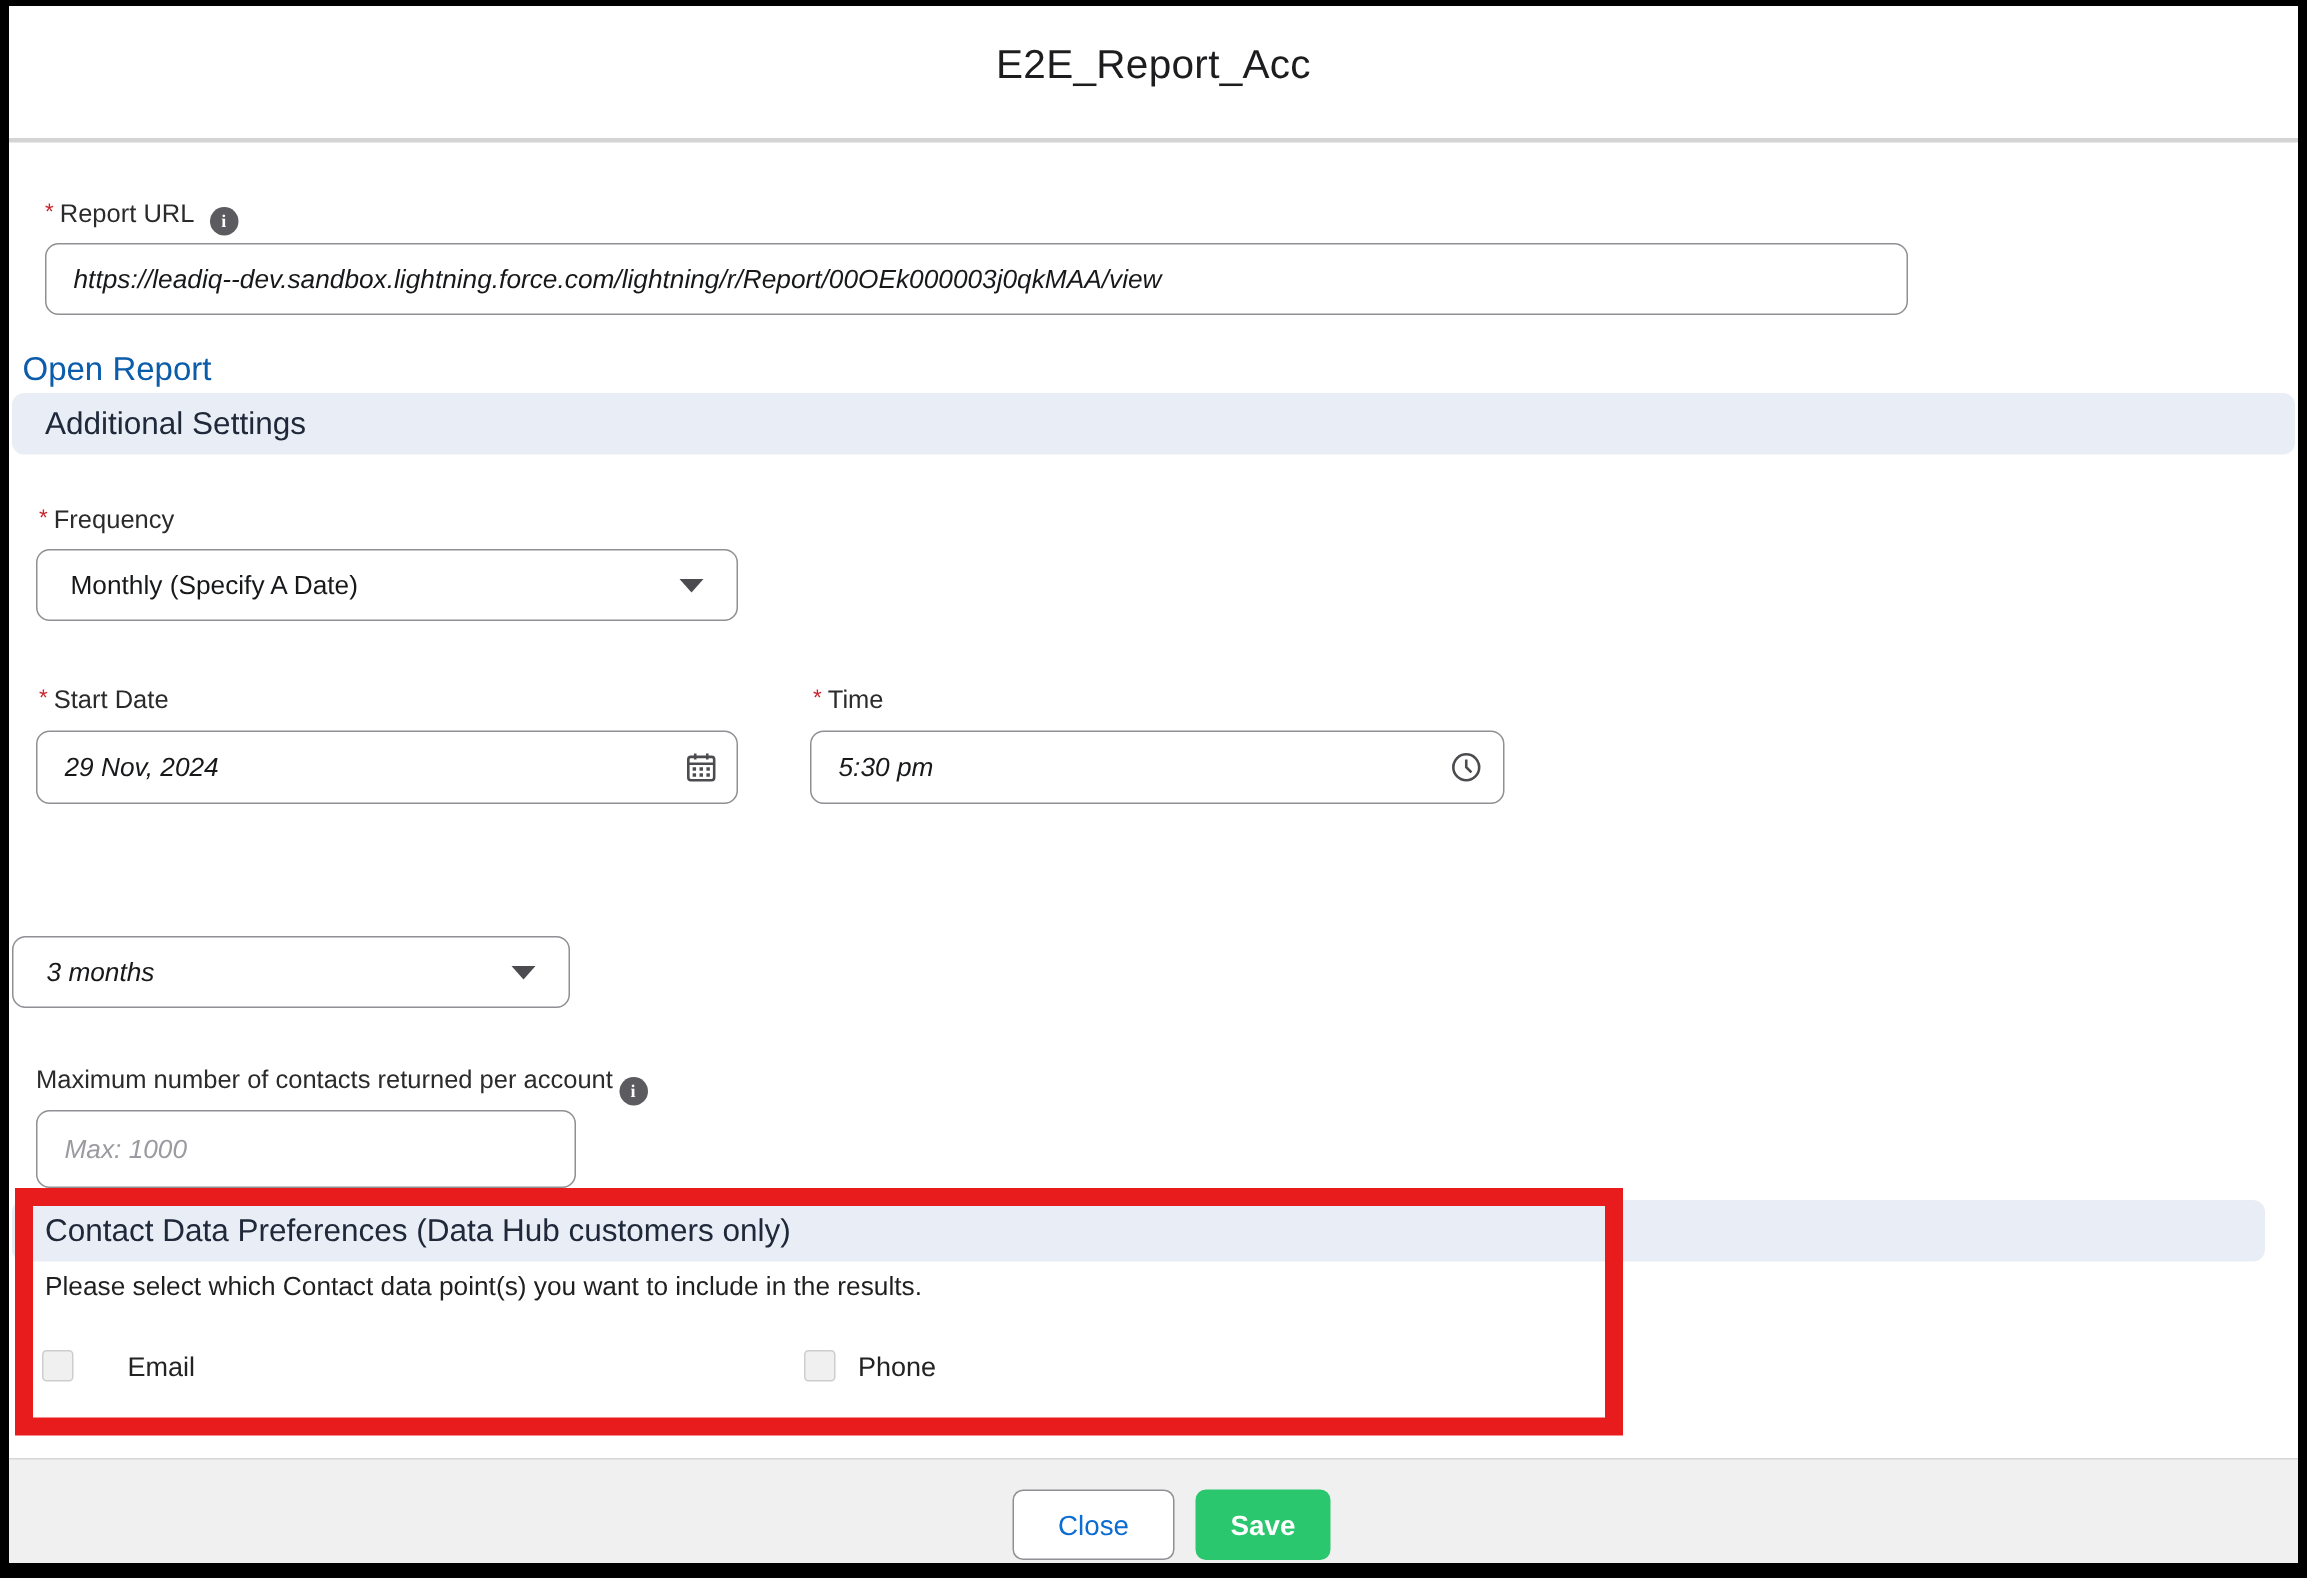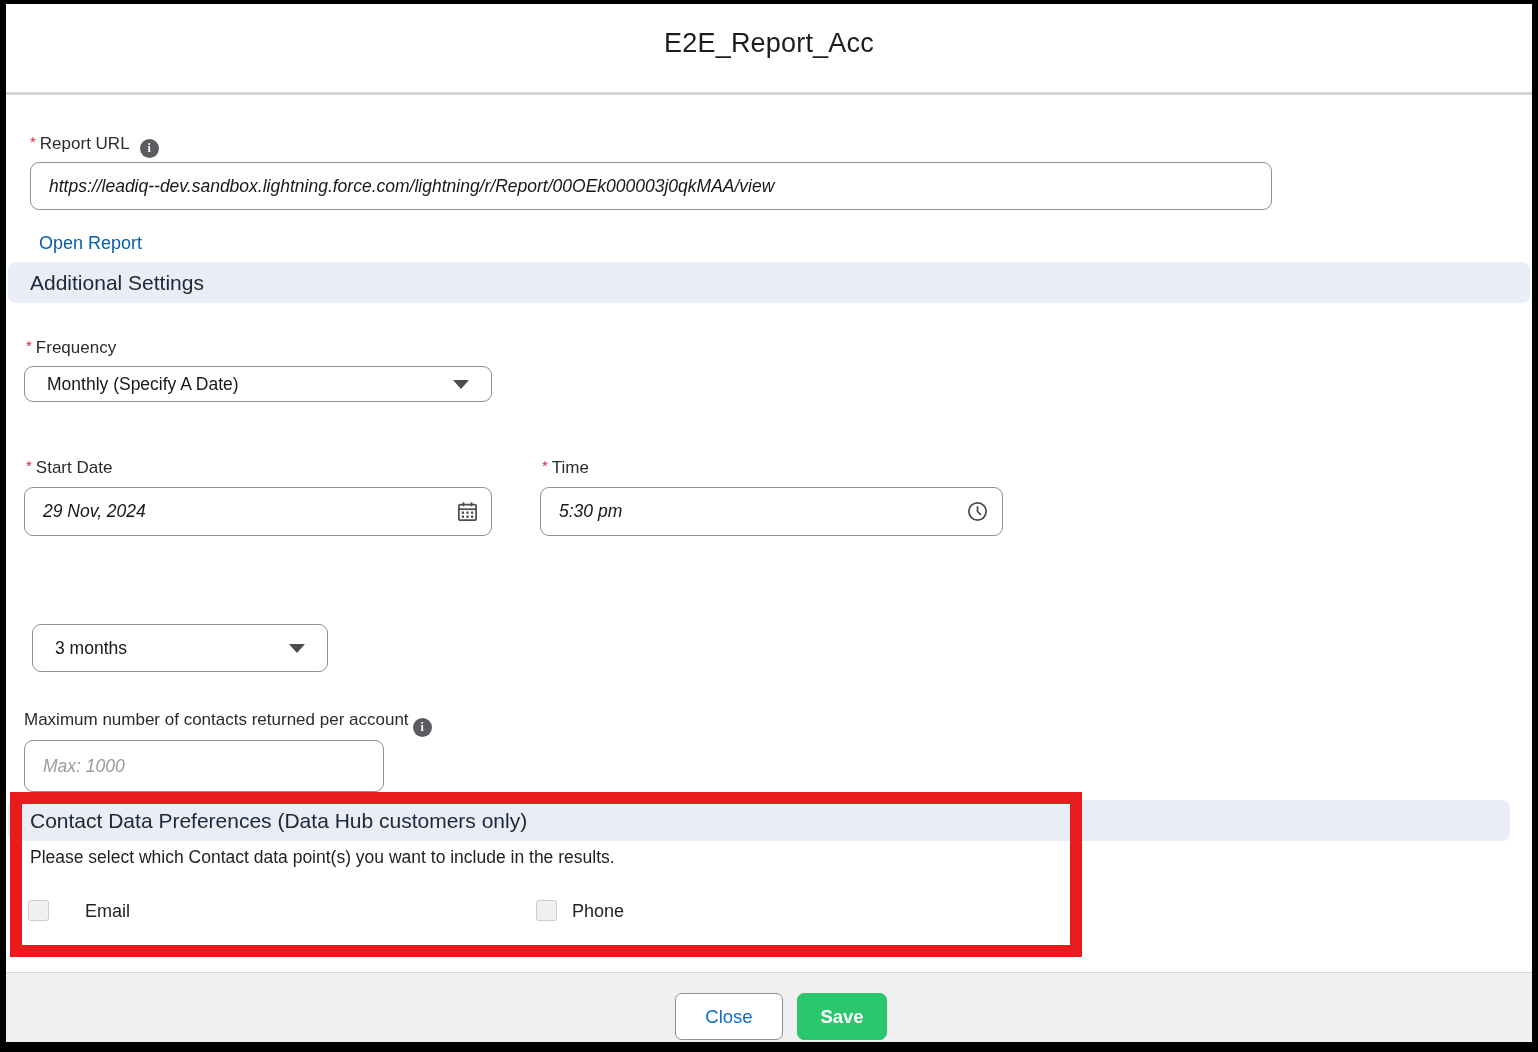--- a/index.html
+++ b/index.html
@@ -31,21 +31,21 @@
   .info-icon.lowered { vertical-align: -6px; margin-left: 4px; }
 
   .text-input {
     position: absolute; border: 1.5px solid #8f8f94; border-radius: 9px;
     font-size: 17.5px; color: #17181a; padding: 0 18px; background: #fff; outline: none;
     font-family: "Liberation Sans", sans-serif;
     font-style: italic;
   }
   .text-input::placeholder { color: #9a9aa0; opacity: 1; }
 
-  .link { position: absolute; font-size: 18px; color: #0b5cab; cursor: pointer; margin-left: 24px; }
+  .link { position: absolute; font-size: 22px; color: #0b5cab; cursor: pointer; }
 
   .section-bar {
     position: absolute; left: 8px; background: #e9eef6; border-radius: 8px;
     display: flex; align-items: center; padding-left: 22px;
     font-size: 21px; color: #20293a;
   }
 
   .select-box {
     position: absolute; border: 1.5px solid #8f8f94; border-radius: 9px; background: #fff;
     display: flex; align-items: center; justify-content: space-between;
@@ -106,21 +106,21 @@
 
   <a class="link" style="left:15px; top:233px;">Open Report</a>
 
   <div class="section-bar" style="top:262px; width:1522px; height:41px;">
     <span>Additional Settings</span>
   </div>
 
   <div class="field-label" style="left:26px; top:337px;">
     <span class="req">*</span><span>Frequency</span>
   </div>
-  <div class="select-box" style="left:24px; top:366px; width:468px; height:36px;">
+  <div class="select-box" style="left:24px; top:366px; width:468px; height:48px;">
     <span>Monthly (Specify A Date)</span>
     <span class="caret-down"></span>
   </div>
 
   <div class="field-label" style="left:26px; top:457px;">
     <span class="req">*</span><span>Start Date</span>
   </div>
   <input class="text-input" style="left: 24px; top: 487px; width: 468px; height: 49px;" value="29 Nov, 2024">
   <span class="picker-icon" style="left:456px; top:500px;">
     <svg width="23" height="23" viewBox="0 0 20 20" fill="none" stroke="#4c4c50" stroke-width="1.5">
@@ -143,21 +143,21 @@
     <span class="req">*</span><span>Time</span>
   </div>
   <input class="text-input" style="left: 540px; top: 487px; width: 463px; height: 49px;" value="5:30 pm">
   <span class="picker-icon" style="left:966px; top:500px;">
     <svg width="23" height="23" viewBox="0 0 20 20" fill="none" stroke="#4c4c50" stroke-width="1.5">
       <circle cx="10" cy="10" r="7.5"></circle>
       <path d="M10 5.5 V10 L13 13"></path>
     </svg>
   </span>
 
-  <div class="select-box" style="left:32px; top:624px; width:296px; height:48px;">
+  <div class="select-box" style="left:8px; top:624px; width:372px; height:48px;font-style:italic;">
     <span>3 months</span>
     <span class="caret-down"></span>
   </div>
 
   <div class="field-label" style="left:24px; top:710px;">
     <span>Maximum number of contacts returned per account</span><span class="info-icon lowered">i</span>
   </div>
   <input class="text-input" style="left: 24px; top: 740px; width: 360px; height: 52px;" placeholder="Max: 1000">
 
   <div class="section-bar" style="top:800px; width:1502px; height:41px;">

